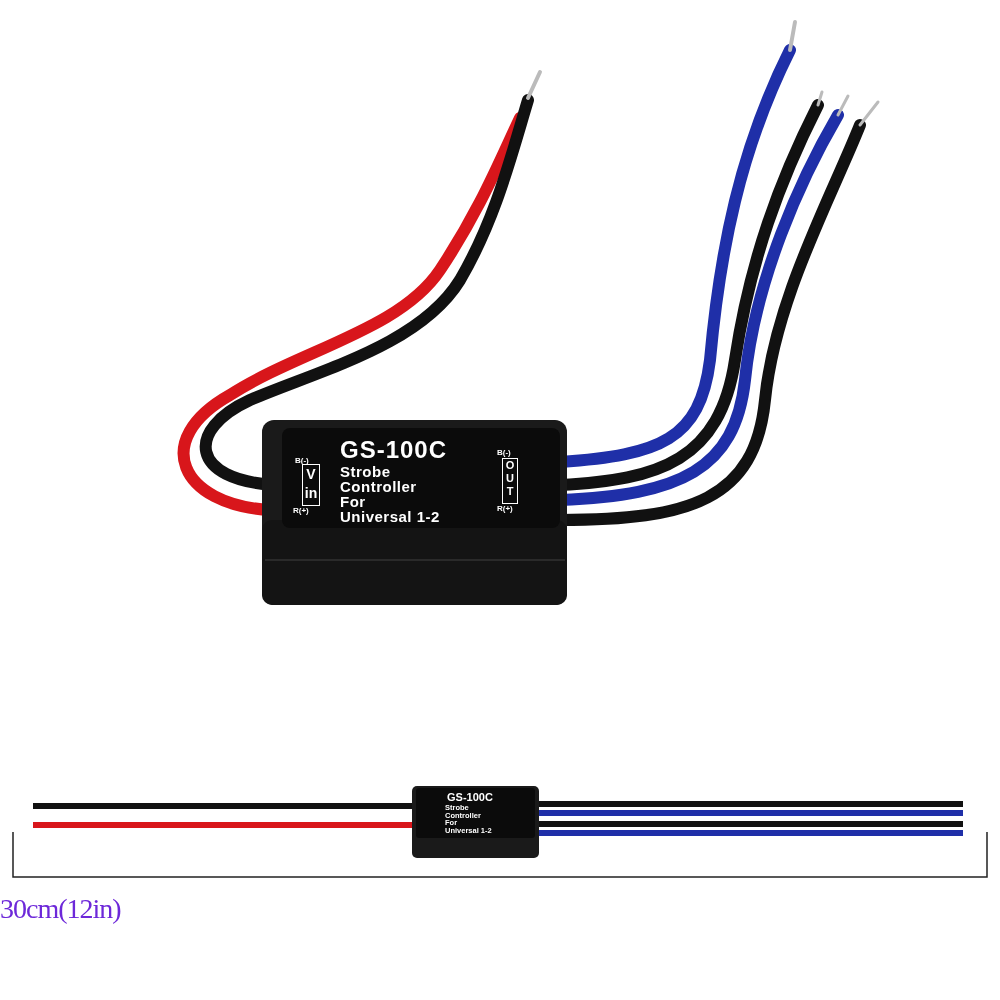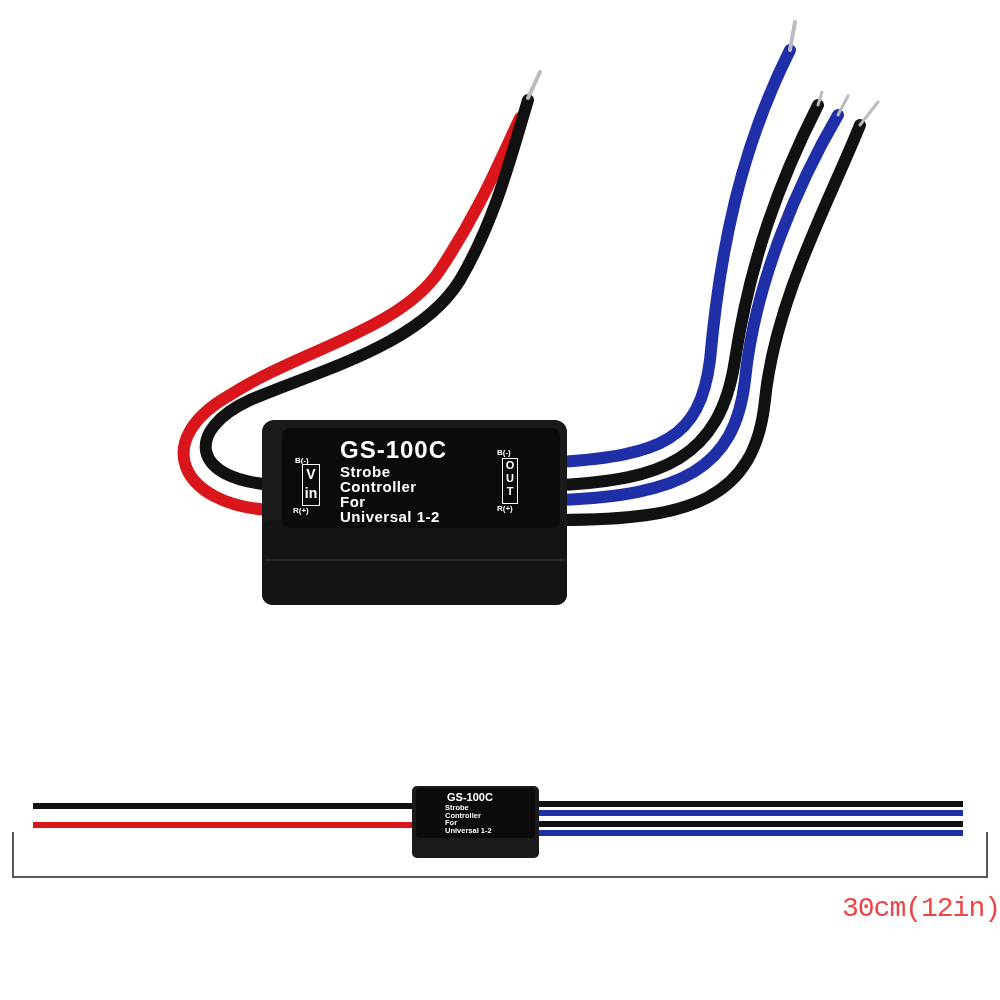--- a/index.html
+++ b/index.html
@@ -1,18 +1,18 @@
 <!DOCTYPE html>
 <html><head>
 <meta charset="utf-8">
 <style>
   html, body { margin:0; padding:0; background:#ffffff; }
   body { width:1000px; height:1000px; position:relative; overflow:hidden; font-family:"Liberation Sans", sans-serif; }
   svg.scene { position:absolute; left:0; top:0; }
-  .caption { position:absolute; left:0; width:1000px; top:893px; text-align:right; font-size:28px; color:#ef4444; font-family:Liberation Mono, monospace; letter-spacing:-1px; }
+  .caption { position:absolute; left:0; width:1000px; top:893px; text-align:left; font-size:28px; color:#6d28d9; font-family:Liberation Serif, serif; letter-spacing:-1px; }
   .label-main { position:absolute; left:285px; top:430px; width:270px; height:92px; }
   .title { position:absolute; left:55px; top:6px; font-size:24px; font-weight:bold; color:#fff; letter-spacing:1px; }
   .desc { position:absolute; left:55px; top:34px; font-size:15px; font-weight:bold; color:#fff; line-height:15px; letter-spacing:0.5px; }
   .pin { position:absolute; font-size:8px; color:#fff; font-weight:bold; }
   .box-v { position:absolute; left:17px; top:34px; width:16px; height:40px; border:1px solid #fff; color:#fff; font-weight:bold; font-size:14px; text-align:center; line-height:19px; }
   .box-o { position:absolute; left:217px; top:28px; width:14px; height:44px; border:1px solid #fff; color:#fff; font-weight:bold; font-size:11px; text-align:center; line-height:13px; }
   .small-label { position:absolute; left:417px; top:788px; width:118px; height:50px; }
   .s-title { position:absolute; left:30px; top:3px; font-size:11px; font-weight:bold; color:#fff; }
   .s-desc { position:absolute; left:28px; top:16px; font-size:7.5px; font-weight:bold; color:#fff; line-height:7.5px; }
 </style>

